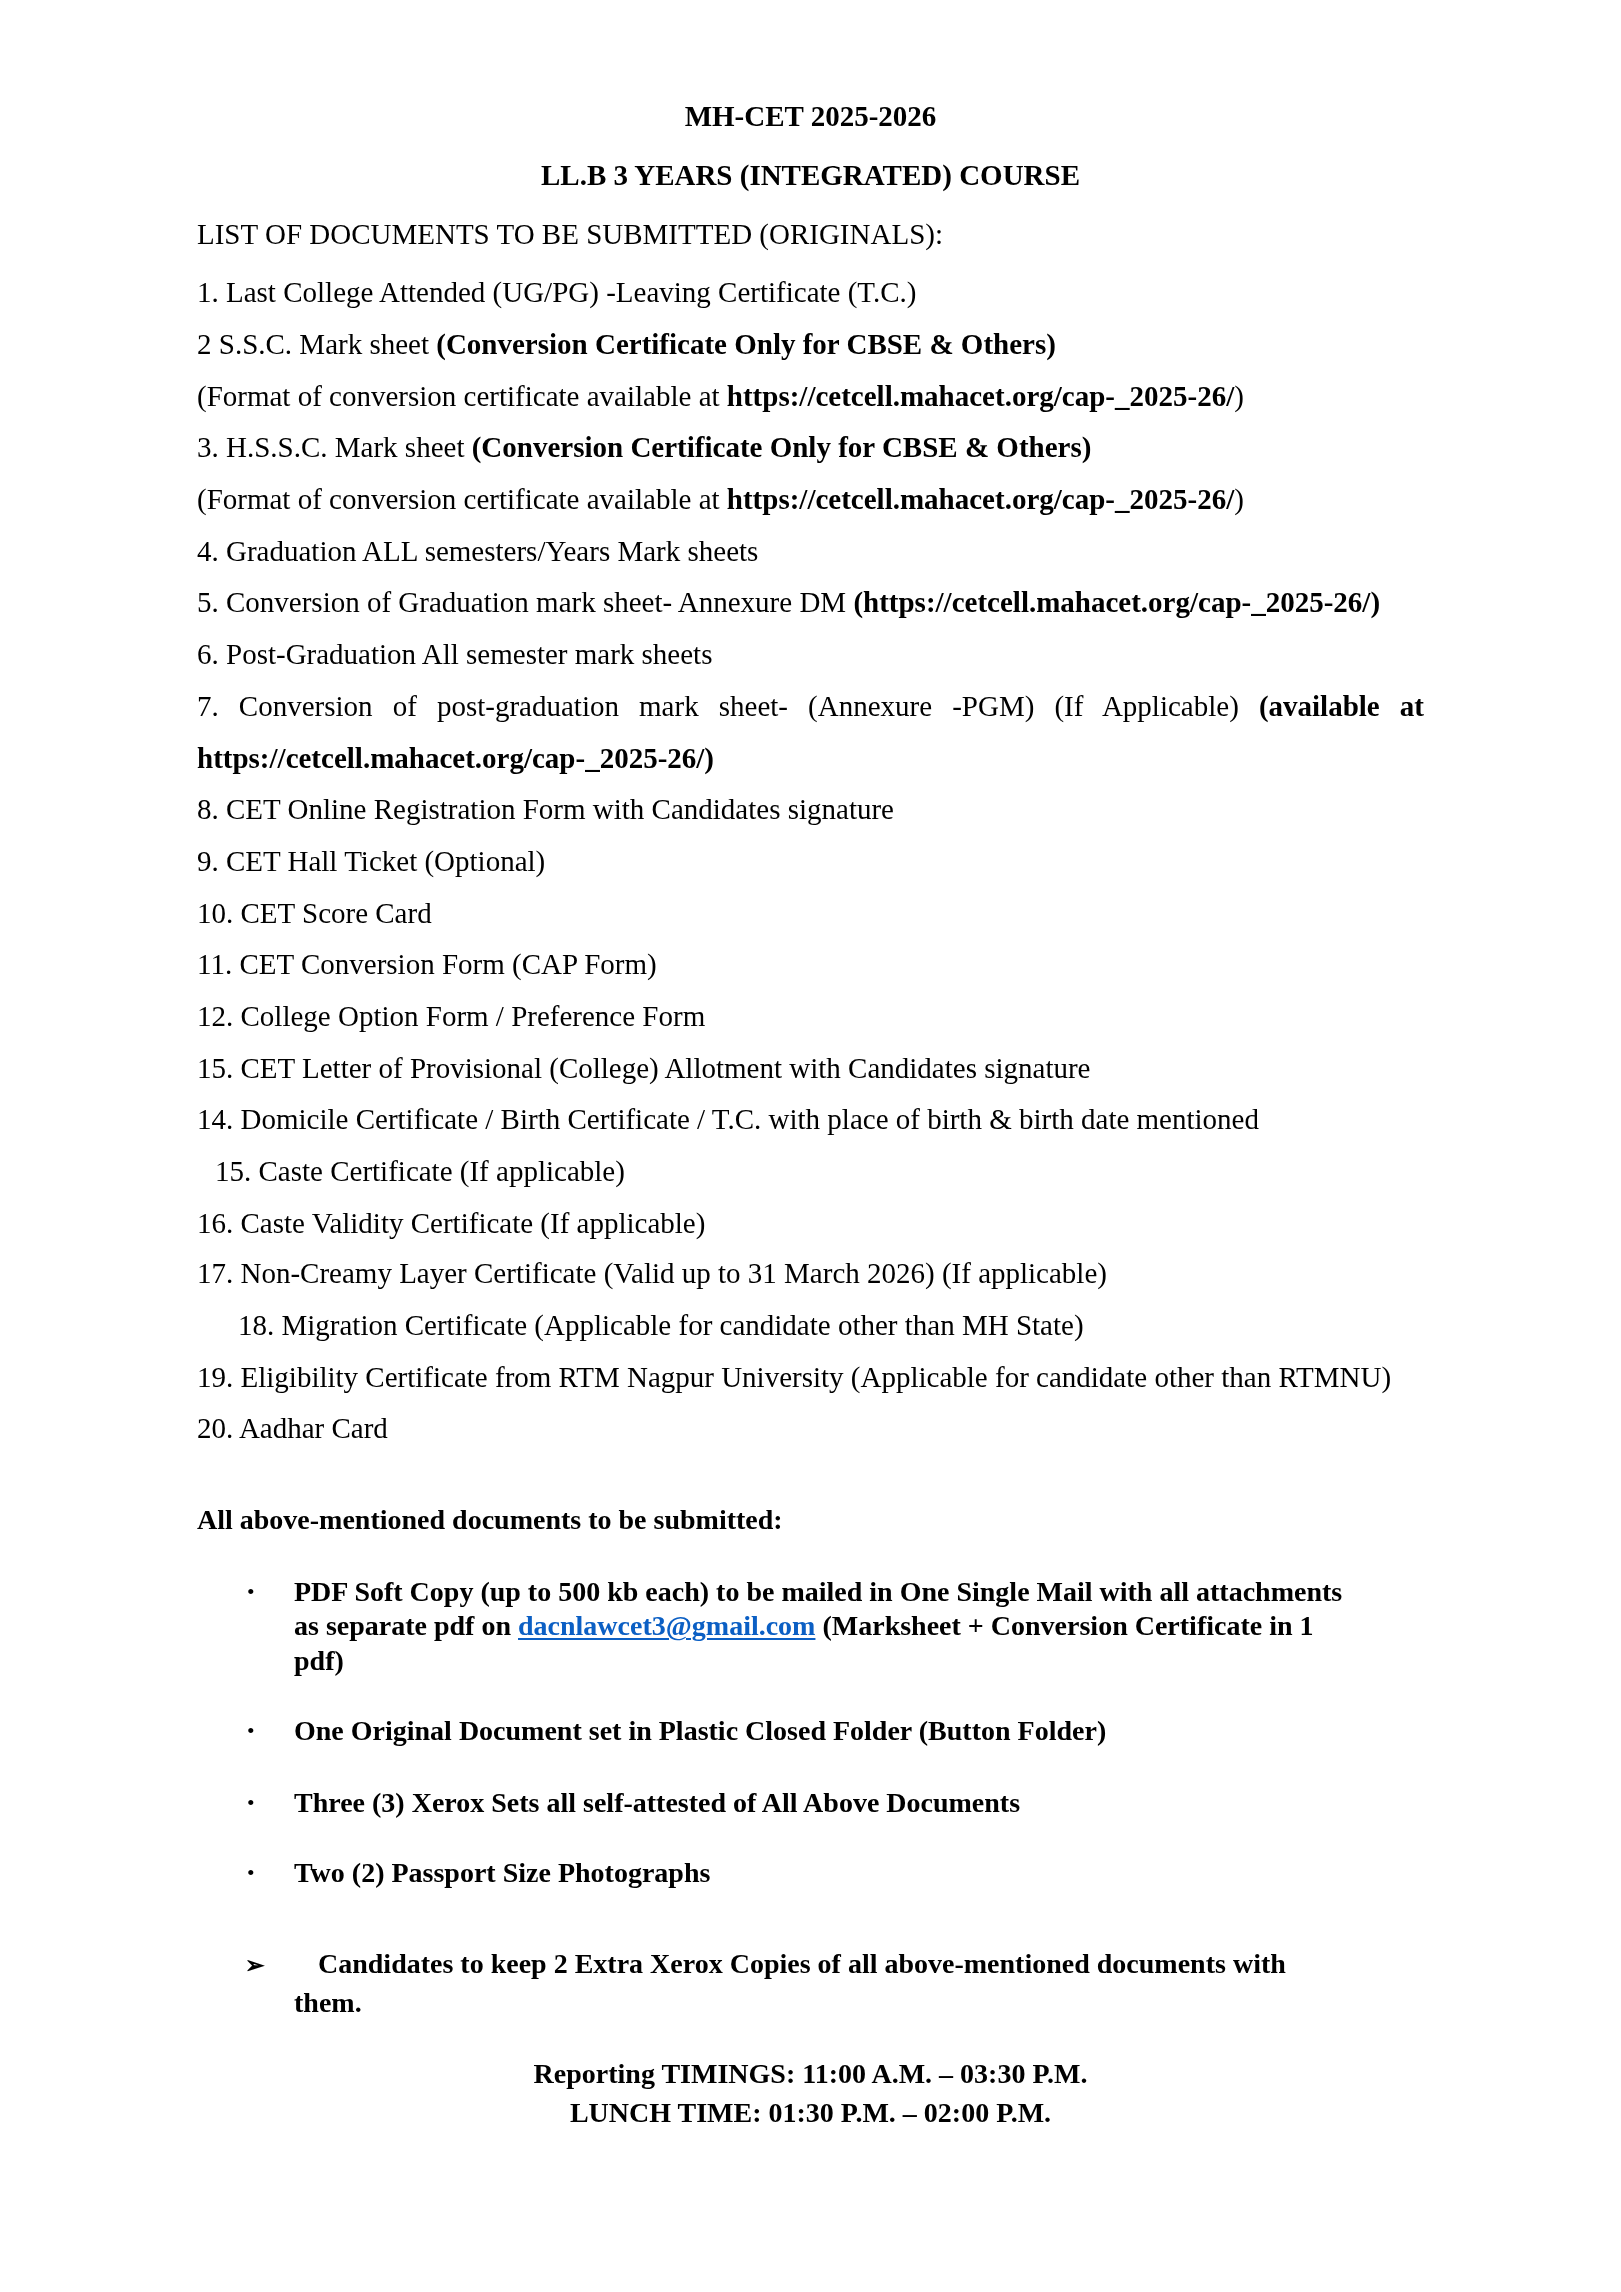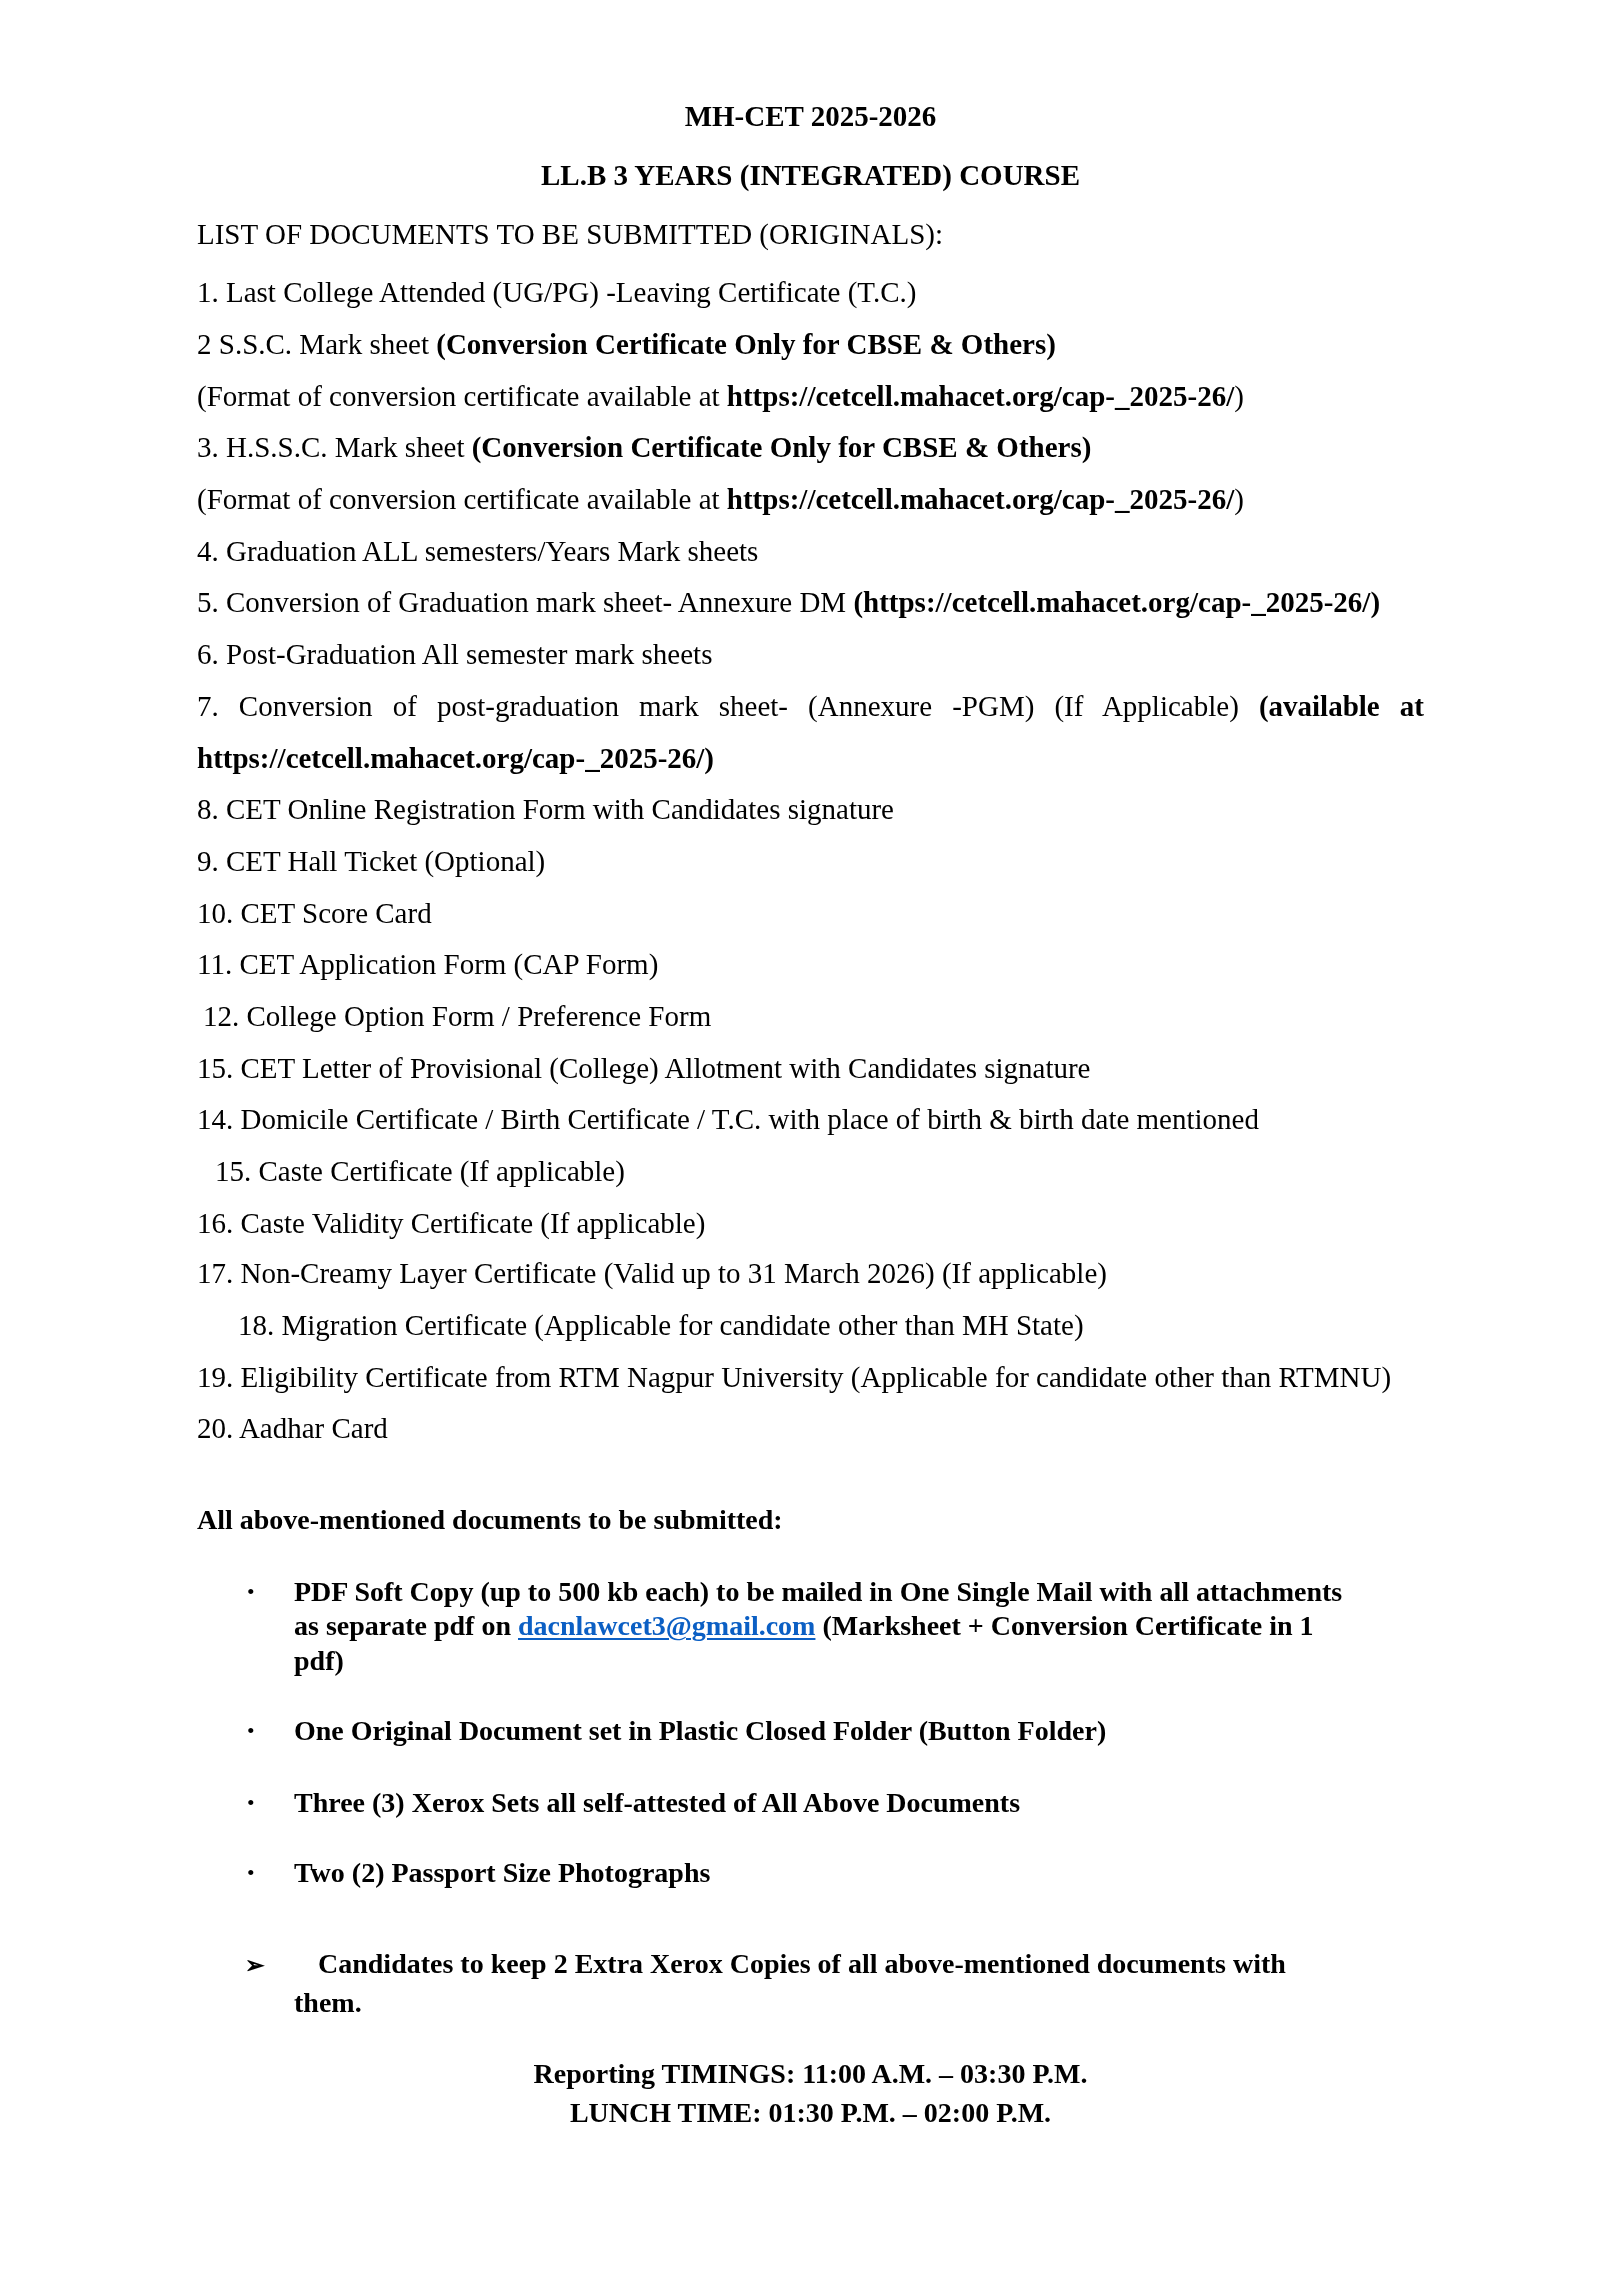--- a/index.html
+++ b/index.html
@@ -70,23 +70,23 @@
   <div class="line body-line" style="top:795px;">
     <span>8.</span> <span>CET Online Registration Form with Candidates signature</span>
   </div>
   <div class="line body-line" style="top:847px;">
     <span>9.</span> <span> CET Hall Ticket (Optional)</span>
   </div>
   <div class="line body-line" style="top:899px;">
     <span>10.</span> <span>CET Score Card</span>
   </div>
   <div class="line body-line" style="top:950px;">
-    <span>11.</span> <span>CET Application Form (CAP Form)</span>
+    <span>11.</span> <span>CET Conversion Form (CAP Form)</span>
   </div>
-  <div class="line body-line" style="top:1002px;margin-left:6px;">
+  <div class="line body-line" style="top:1002px;">
     <span>12.</span> <span>College Option Form / Preference Form</span>
   </div>
   <div class="line body-line" style="top:1054px;">
     <span>15.</span> <span>CET Letter of Provisional (College) Allotment with Candidates signature</span>
   </div>
   <div class="line body-line" style="top:1105px;">
     <span>14.</span> <span>Domicile Certificate / Birth Certificate / T.C. with place of birth &amp; birth date mentioned</span>
   </div>
   <div class="line body-line" style="top:1157px;margin-left:18px;">
     <span>15.</span> <span>Caste Certificate (If applicable)</span>

